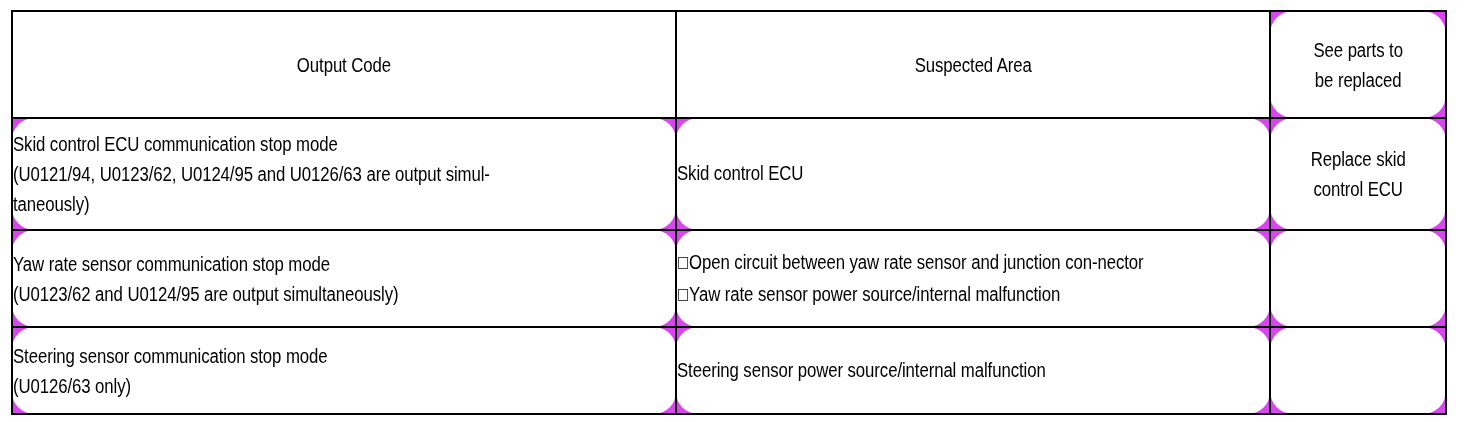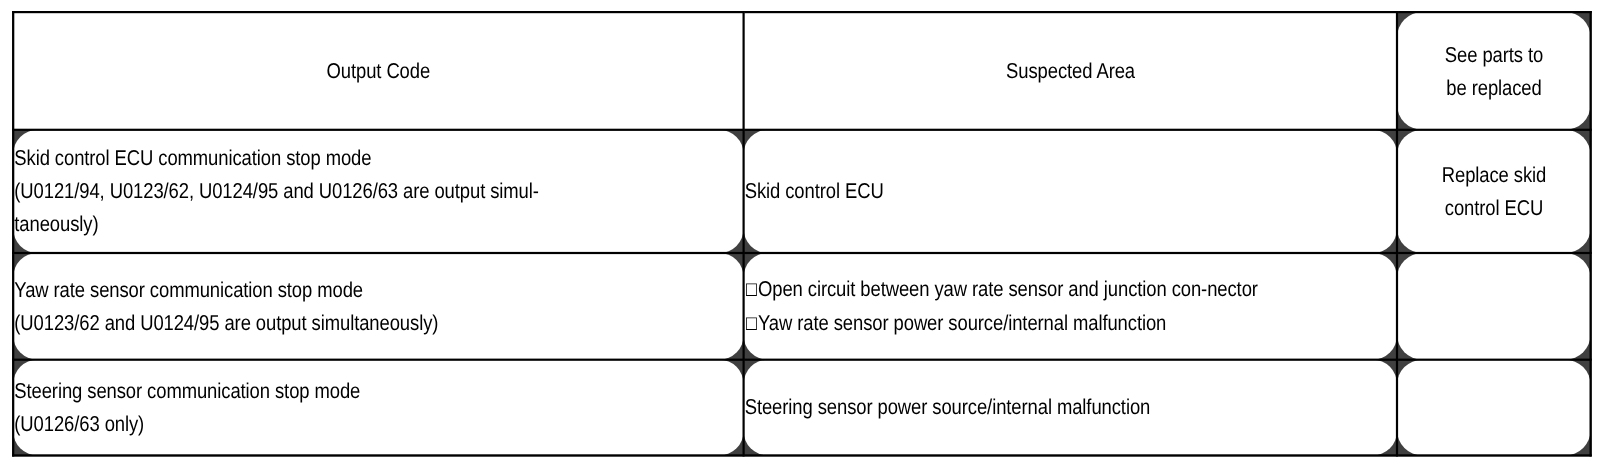--- a/index.html
+++ b/index.html
@@ -22,21 +22,21 @@
     background: #ffffff;
   }
 
   table.dtc-table {
     position: absolute;
     left: 11px;
     top: 10px;
     width: 1434px;
     border-collapse: collapse;
     table-layout: fixed;
-    background: #404040;
+    background: #d946ef;
   }
 
   table.dtc-table td {
     border: 2px solid #000000;
     padding: 0;
     vertical-align: middle;
     background: #ffffff;
   }
 
   

